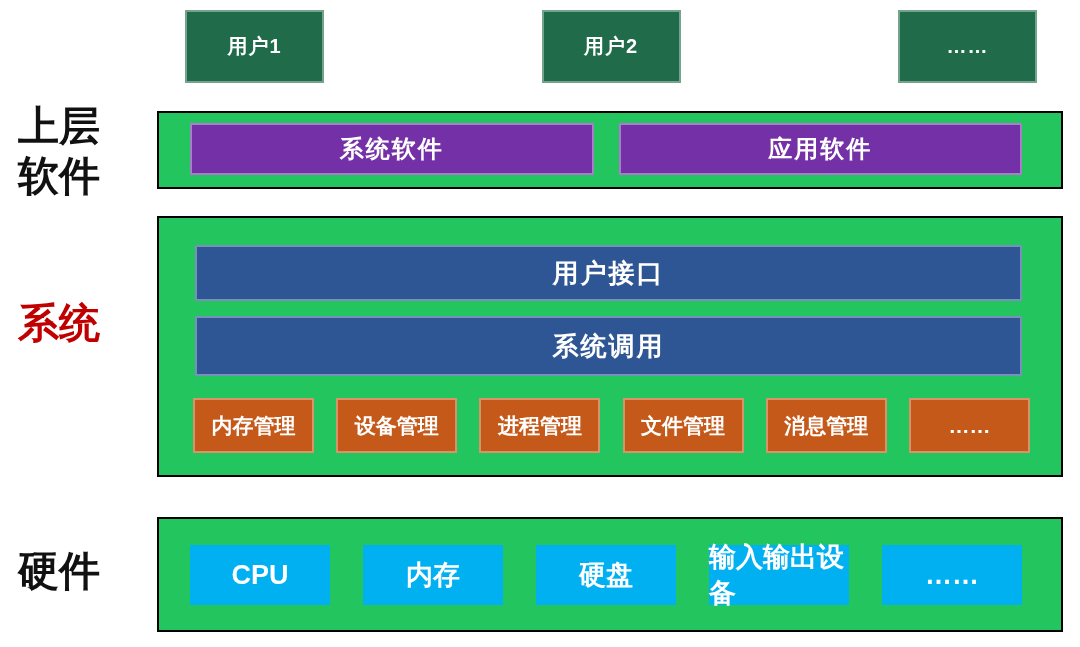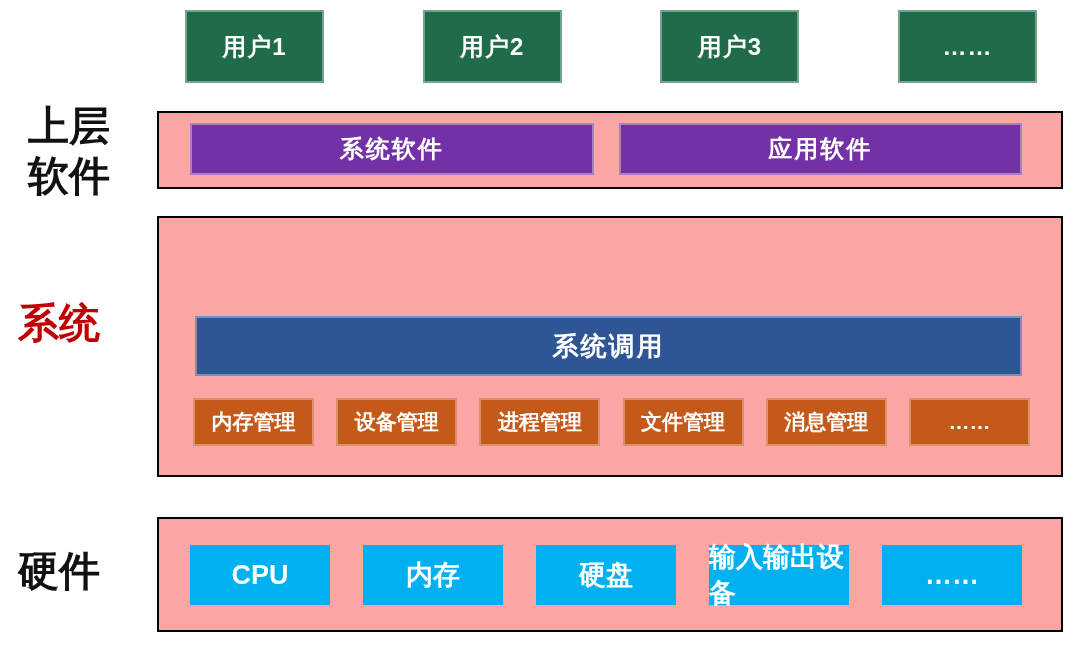--- a/index.html
+++ b/index.html
@@ -20,47 +20,47 @@
     display: flex;
     justify-content: space-between;
   }
   .user-box {
     width: 139px; height: 100%;
     background: var(--user-box);
     border: 2px solid rgba(255,255,255,0.38);
     box-sizing: border-box;
     color: var(--box-text);
     font-weight: bold;
-    font-size: 24px;
+    font-size: 20px;
     display: flex; align-items: center; justify-content: center;
     letter-spacing: 1px;
   }
 
   
   .side-label {
     position: absolute;
     left: 8px; width: 102px;
     text-align: center;
     font-weight: bold;
     font-size: 41px;
     line-height: 50px;
     color: var(--side-label-text);
   }
   .side-label span { display: block; }
-  .label-upper { top: 101px; text-align: right; }
+  .label-upper { top: 101px; }
   .label-os    { top: 298px; color: var(--os-label-text); }
   .label-hw    { top: 546px; }
 
   
   .section {
     position: absolute;
     left: 157px; width: 906px;
     border: 2px solid var(--section-border);
     box-sizing: border-box;
-    background: #fca5a5;
+    background: #22c55e;
   }
   .section-upper { top: 111px; height: 78px; }
   .section-os    { top: 216px; height: 261px; }
   .section-hw    { top: 517px; height: 115px; }
 
   
   .purple-row {
     position: absolute;
     left: 31px; right: 39px; top: 10px; height: 52px;
     display: flex; gap: 25px;
@@ -87,21 +87,21 @@
     font-weight: bold; font-size: 26px;
     display: flex; align-items: center; justify-content: center;
     letter-spacing: 2px;
   }
   .os-bar-1 { top: 27px; height: 56px; }
   .os-bar-2 { top: 98px; height: 60px; }
 
   
   .module-row {
     position: absolute;
-    left: 34px; width: 837px; top: 180px; height: 48px;
+    left: 34px; width: 837px; top: 180px; height: 55px;
     display: flex; justify-content: space-between;
   }
   .module-box {
     width: 121px; height: 100%;
     background: var(--module-box);
     border: 2px solid rgba(255,255,255,0.35);
     box-sizing: border-box;
     color: var(--box-text);
     font-weight: bold; font-size: 21px;
     display: flex; align-items: center; justify-content: center;
@@ -122,39 +122,39 @@
   }
 </style>
 </head>
 <body>
 
 <div class="canvas">
 
   <div class="users-row">
     <div class="user-box">用户1</div>
     <div class="user-box">用户2</div>
-    <div class="user-box">用户3</div>
     <div class="user-box">……</div>
   </div>
 
   <div class="side-label label-upper">
     <span>上层</span>
     <span>软件</span>
   </div>
   <div class="section section-upper">
     <div class="purple-row">
       <div class="software-box">系统软件</div>
       <div class="software-box">应用软件</div>
     </div>
   </div>
 
   <div class="side-label label-os">
     <span>系统</span>
   </div>
   <div class="section section-os">
+    <div class="os-bar os-bar-1">用户接口</div>
     <div class="os-bar os-bar-2">系统调用</div>
     <div class="module-row">
       <div class="module-box">内存管理</div>
       <div class="module-box">设备管理</div>
       <div class="module-box">进程管理</div>
       <div class="module-box">文件管理</div>
       <div class="module-box">消息管理</div>
       <div class="module-box">……</div>
     </div>
   </div>

